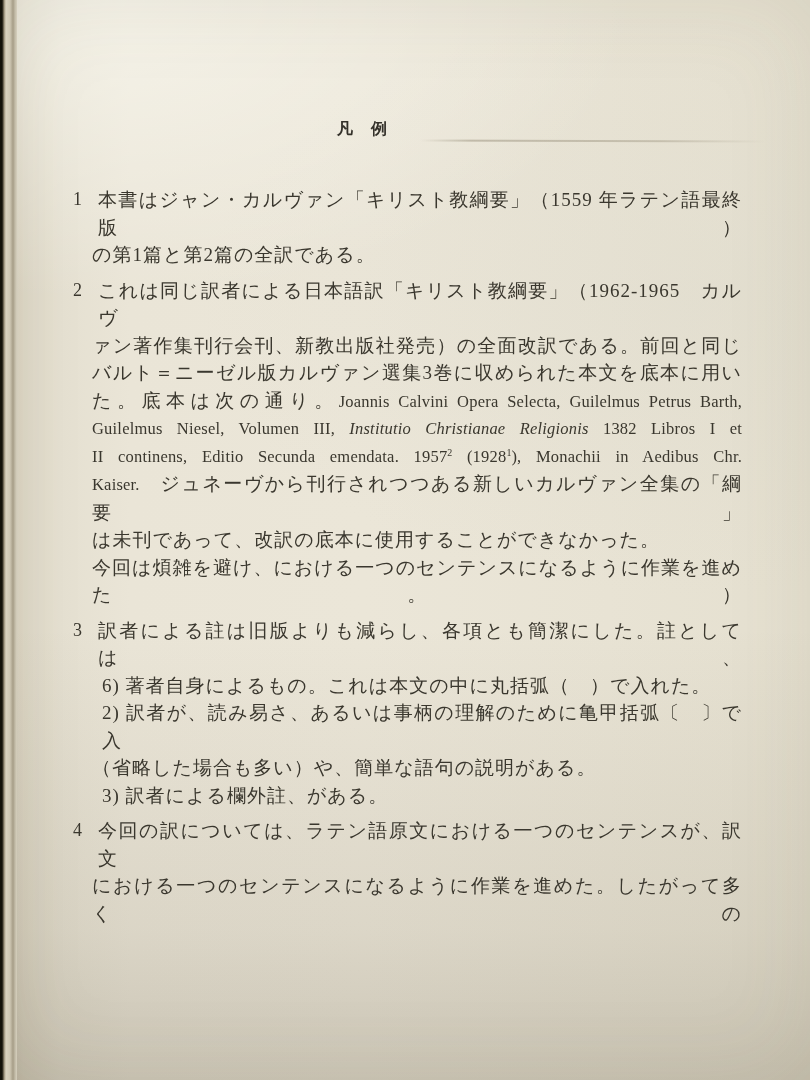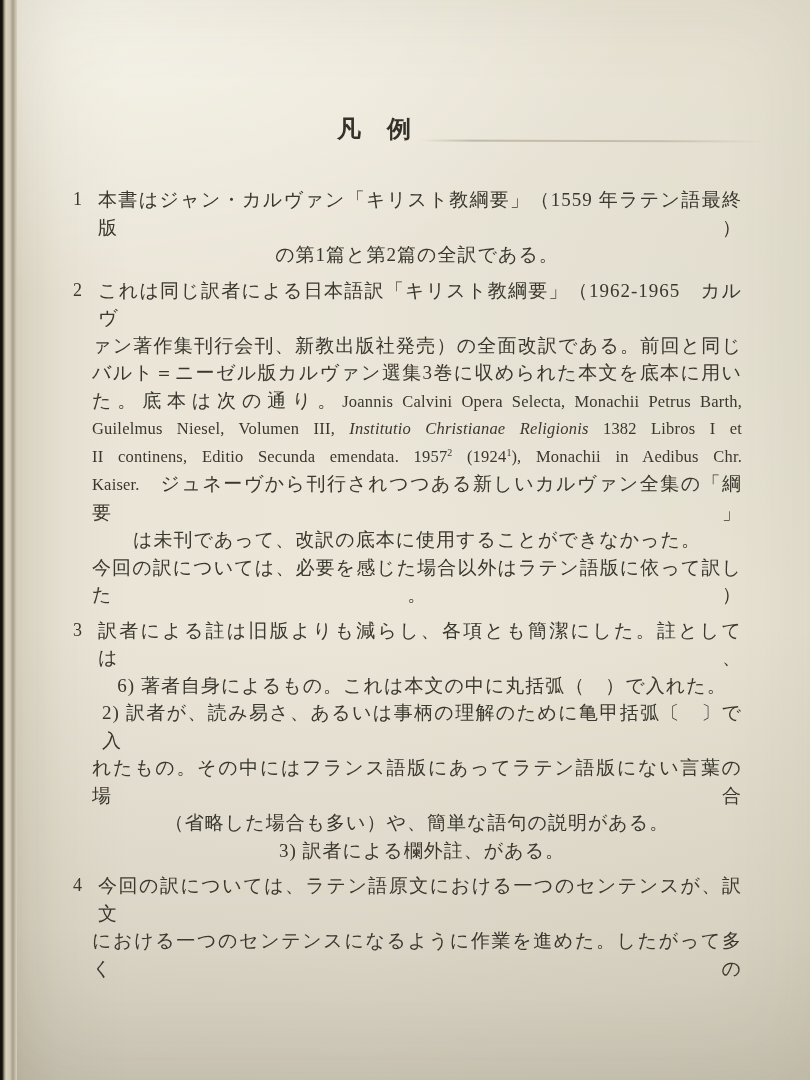--- a/index.html
+++ b/index.html
@@ -28,28 +28,28 @@
   .scratch{
     position:absolute;left:420px;top:140px;width:345px;height:2px;
     transform:rotate(0.2deg);
     background:linear-gradient(90deg, rgba(125,115,92,0), rgba(125,115,92,0.38) 15%, rgba(125,115,92,0.30) 70%, rgba(125,115,92,0));
   }
   .content{
     position:absolute;left:92px;top:114px;width:650px;
     color:#3a372e;
   }
   .title{
-    font-size:24px;font-weight:600;letter-spacing:1px;line-height:30px;
+    font-size:16px;font-weight:600;letter-spacing:1px;line-height:30px;
     margin:0 0 42px 0;padding-left:245px;color:#34312a;
   }
   .item{margin:0 0 8px 0}
   .ln{
     position:relative;
     font-size:19px;line-height:27.5px;letter-spacing:1px;
-    text-align:center;
+    text-align:left;
   }
   .j{text-align:justify;text-align-last:justify}
   .first{padding-left:6px}
   .sub{padding-left:10px}
   .indent{padding-left:23px}
   .num{
     position:absolute;left:-19px;top:0;
     letter-spacing:0;font-size:18px;
   }
   .latin,.lat{font-size:16.5px;letter-spacing:0.2px}
@@ -68,33 +68,32 @@
 
     <section class="item">
       <div class="ln j first"><span class="num">1</span><span>本書はジャン・カルヴァン「キリスト教綱要」（1559 年ラテン語最終版）</span></div>
       <div class="ln"><span>の第1篇と第2篇の全訳である。</span></div>
     </section>
 
     <section class="item">
       <div class="ln j first"><span class="num">2</span><span>これは同じ訳者による日本語訳「キリスト教綱要」（1962-1965　カルヴ</span></div>
       <div class="ln j"><span>ァン著作集刊行会刊、新教出版社発売）の全面改訳である。前回と同じ</span></div>
       <div class="ln j"><span>バルト＝ニーゼル版カルヴァン選集3巻に収められた本文を底本に用い</span></div>
-      <div class="ln j"><span>た。底本は次の通り。</span><span class="lat">Joannis Calvini Opera Selecta, Monachii Petrus Barth,</span></div>
+      <div class="ln j"><span>た。底本は次の通り。</span><span class="lat">Joannis Calvini Opera Selecta, Guilelmus Petrus Barth,</span></div>
       <div class="ln j latin"><span>Guilelmus Niesel, Volumen III, </span><i>Institutio Christianae Religionis</i><span> 1382 Libros I et</span></div>
-      <div class="ln j latin"><span>II continens, Editio Secunda emendata. 1957</span><sup>2</sup><span> (1924</span><sup>1</sup><span>), Monachii in Aedibus Chr.</span></div>
+      <div class="ln j latin"><span>II continens, Editio Secunda emendata. 1957</span><sup>2</sup><span> (1928</span><sup>1</sup><span>), Monachii in Aedibus Chr.</span></div>
       <div class="ln j"><span class="lat">Kaiser.</span><span>　ジュネーヴから刊行されつつある新しいカルヴァン全集の「綱要」</span></div>
       <div class="ln"><span>は未刊であって、改訳の底本に使用することができなかった。</span></div>
-      <div class="ln j"><span>今回の訳については、必要を感じた場合以外はラテン語版に依って訳した。）</span></div>
+      <div class="ln j"><span>今回は煩雑を避け、における一つのセンテンスになるように作業を進めた。）</span></div>
     </section>
 
     <section class="item">
       <div class="ln j first"><span class="num">3</span><span>訳者による註は旧版よりも減らし、各項とも簡潔にした。註としては、</span></div>
       <div class="ln sub"><span>6) 著者自身によるもの。これは本文の中に丸括弧（　）で入れた。</span></div>
       <div class="ln j sub"><span>2) 訳者が、読み易さ、あるいは事柄の理解のために亀甲括弧〔　〕で入</span></div>
-      <div class="ln j"><span>れたもの。その中にはフランス語版にあってラテン語版にない言葉の場合</span></div>
       <div class="ln"><span>（省略した場合も多い）や、簡単な語句の説明がある。</span></div>
       <div class="ln sub"><span>3) 訳者による欄外註、がある。</span></div>
     </section>
 
     <section class="item">
       <div class="ln j first"><span class="num">4</span><span>今回の訳については、ラテン語原文における一つのセンテンスが、訳文</span></div>
       <div class="ln j"><span>における一つのセンテンスになるように作業を進めた。したがって多くの</span></div>
 
     </section>
 

